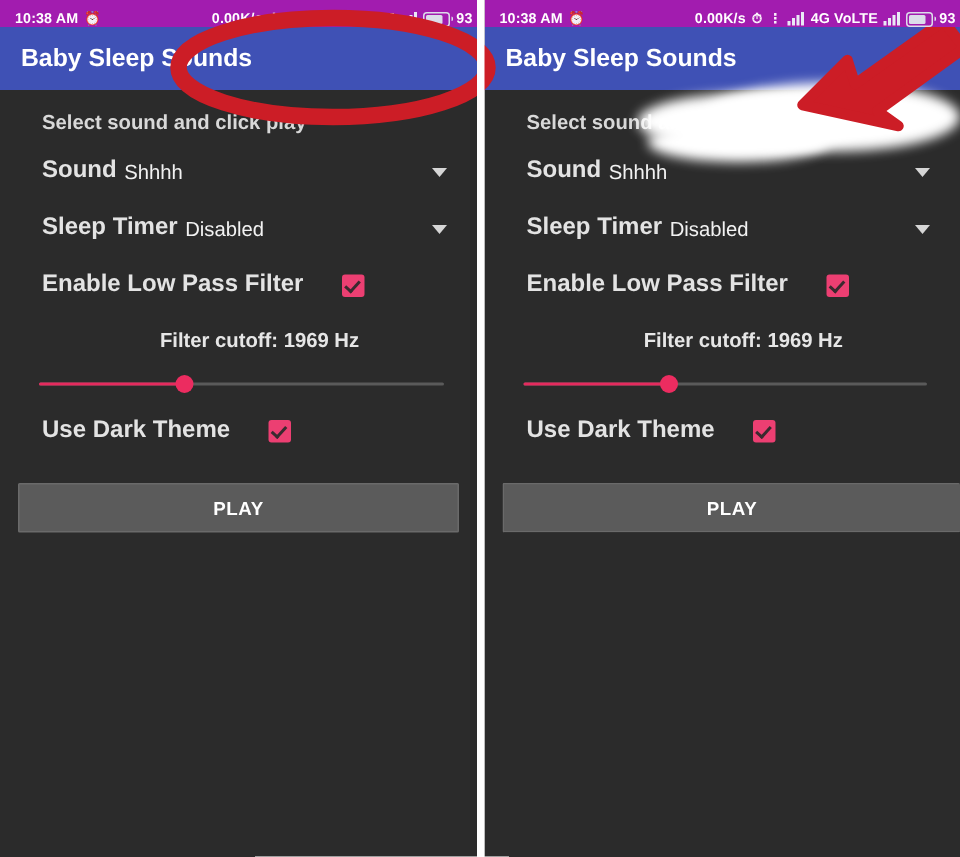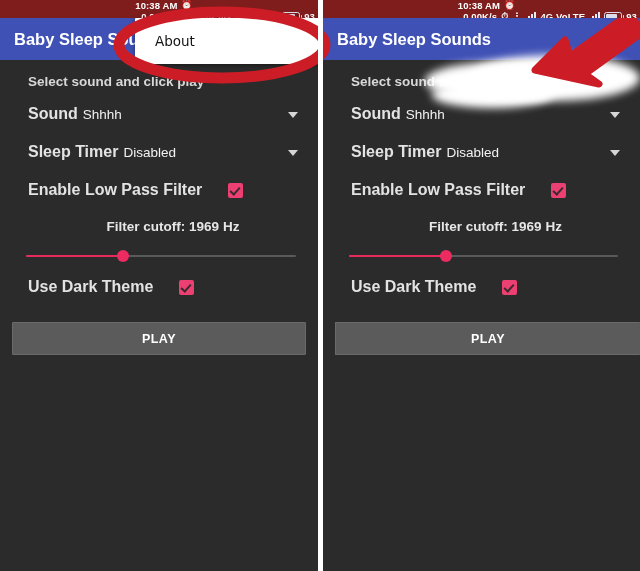--- a/index.html
+++ b/index.html
@@ -10,24 +10,23 @@
   #root{position:absolute;inset:0;width:640px;height:571px;background:#ffffff;}
 
   
   .panel{position:absolute;top:0;height:571px;overflow:hidden;background:#2b2b2b;}
   #panel-left{left:0;width:318px;}
   #panel-divider{position:absolute;left:318px;top:0;width:5px;height:571px;background:#ffffff;z-index:30;}
   #panel-right{left:323px;width:317px;}
 
   
   .statusbar{
-    position:relative;height:18px;background:#7f1d1d;color:#fff;
-    font-size:9.5px;font-weight:bold;display:flex;align-items:center;
+    position:relative;height:18px;background:#a21caf;color:#fff;
+    font-size:9.5px;font-weight:bold;display:flex;align-items:flex-end;
     letter-spacing:.1px;
-    flex-direction:column;
   }
   .sb-left{display:flex;align-items:center;gap:4px;padding-left:10px;}
   .sb-right{display:flex;align-items:center;gap:4px;margin-left:auto;padding-right:3px;}
   .sb-ico{font-size:9px;line-height:1;display:inline-block;opacity:.95;}
   .bars{display:inline-block;width:11px;height:9px;position:relative;}
   .bars i{position:absolute;bottom:0;width:2px;background:#e9e9f5;display:block;}
   .bars i:nth-child(1){left:0;height:3px;}
   .bars i:nth-child(2){left:3px;height:5px;}
   .bars i:nth-child(3){left:6px;height:7px;}
   .bars i:nth-child(4){left:9px;height:9px;}
@@ -158,23 +157,20 @@
       </div>
 
       <div class="row">
         <span class="row-label">Use Dark Theme</span>
         <span class="cb"></span>
       </div>
 
       <div class="playbtn">PLAY</div>
     </div>
 
-    <div class="popup" id="popup-left">
-      <div class="popup-item">About</div>
-    </div>
   </div>
 
   <div id="panel-divider"></div>
 
   <div class="panel" id="panel-right">
 
     <div class="statusbar">
       <div class="sb-left">
         <span>10:38 AM</span>
         <span class="sb-ico">⏰</span>

